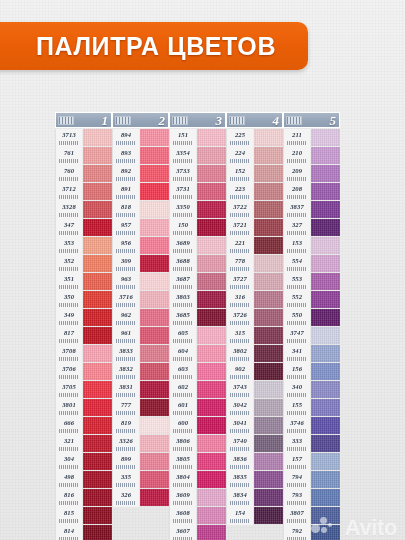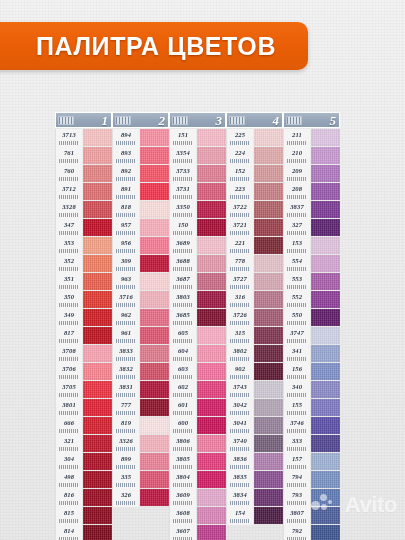--- a/index.html
+++ b/index.html
@@ -112,21 +112,21 @@
     flex:1 1 auto;
     margin:0 0 1px 1px;
     background-image:
       repeating-linear-gradient(90deg, rgba(255,255,255,.10) 0 1px, rgba(0,0,0,.045) 1px 2px),
       repeating-linear-gradient(0deg, rgba(255,255,255,.07) 0 1px, rgba(0,0,0,.03) 1px 2px);
     box-shadow:inset 0 0 0 .5px rgba(0,0,0,.05);
   }
 
   
   .avito{
-    position:absolute;right:8px;bottom:24px;
+    position:absolute;right:8px;bottom:1px;
     display:flex;align-items:center;gap:12px;
     opacity:.55;
   }
   .avito-mark{position:relative;width:22px;height:22px;}
   .avito-mark i{position:absolute;border-radius:50%;background:#ffffff;display:block;
     box-shadow:0 1px 1px rgba(0,0,0,.07);}
   .avito-mark i:nth-child(1){width:9px;height:9px;left:0;top:7px;}
   .avito-mark i:nth-child(2){width:7px;height:7px;left:9px;top:0px;}
   .avito-mark i:nth-child(3){width:6px;height:6px;left:10px;top:10px;}
   .avito-mark i:nth-child(4){width:4px;height:4px;left:17px;top:6px;}

